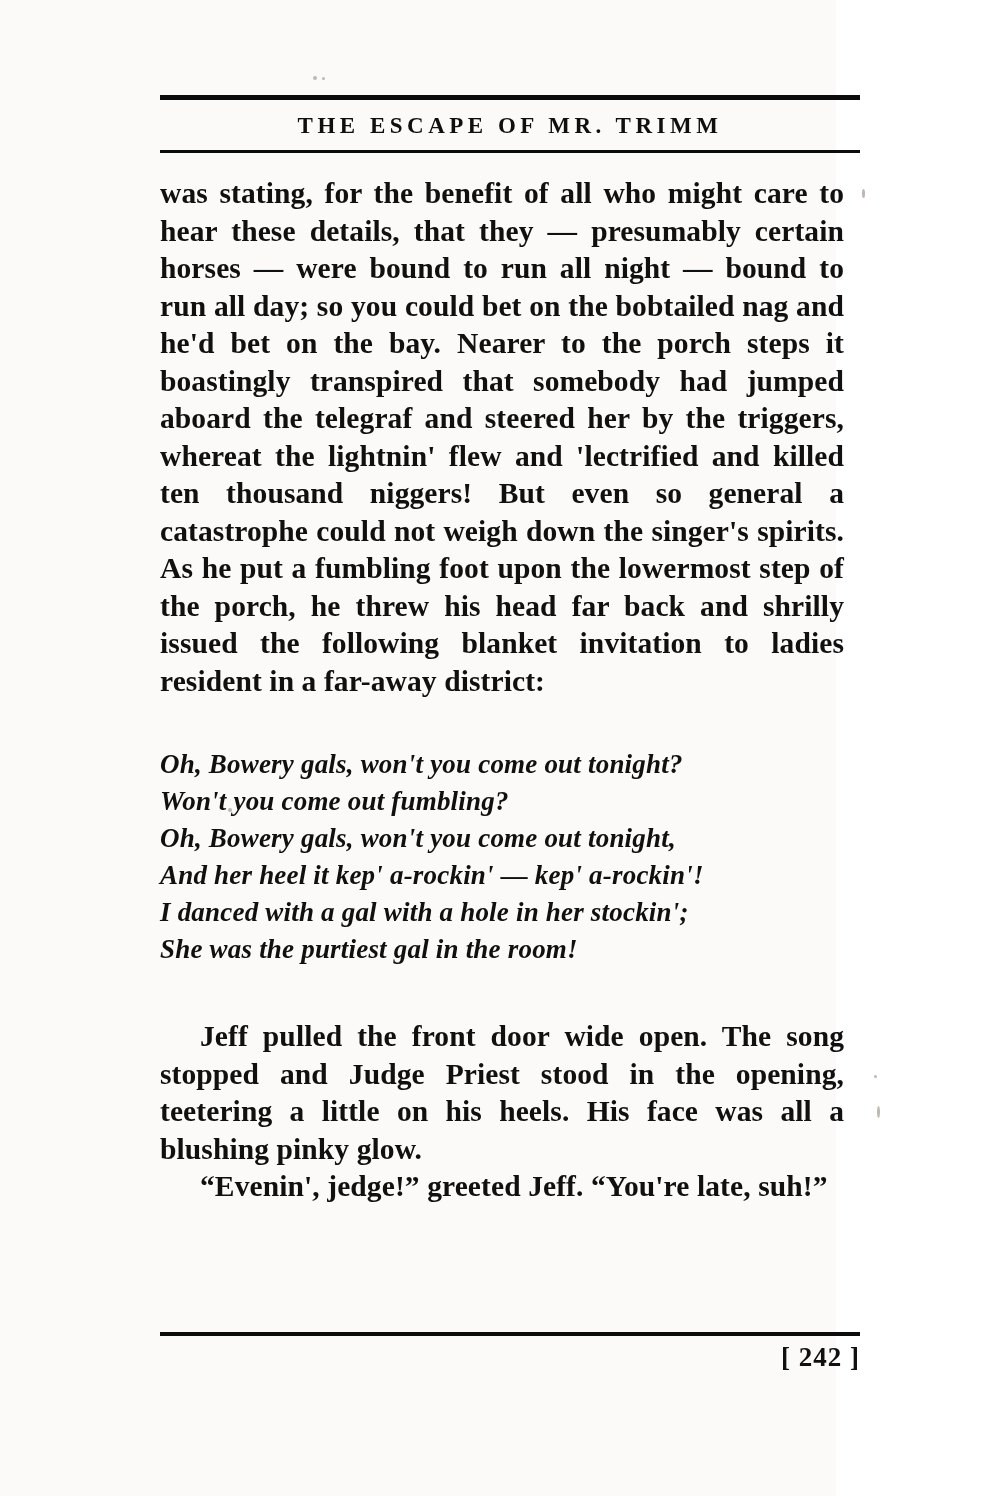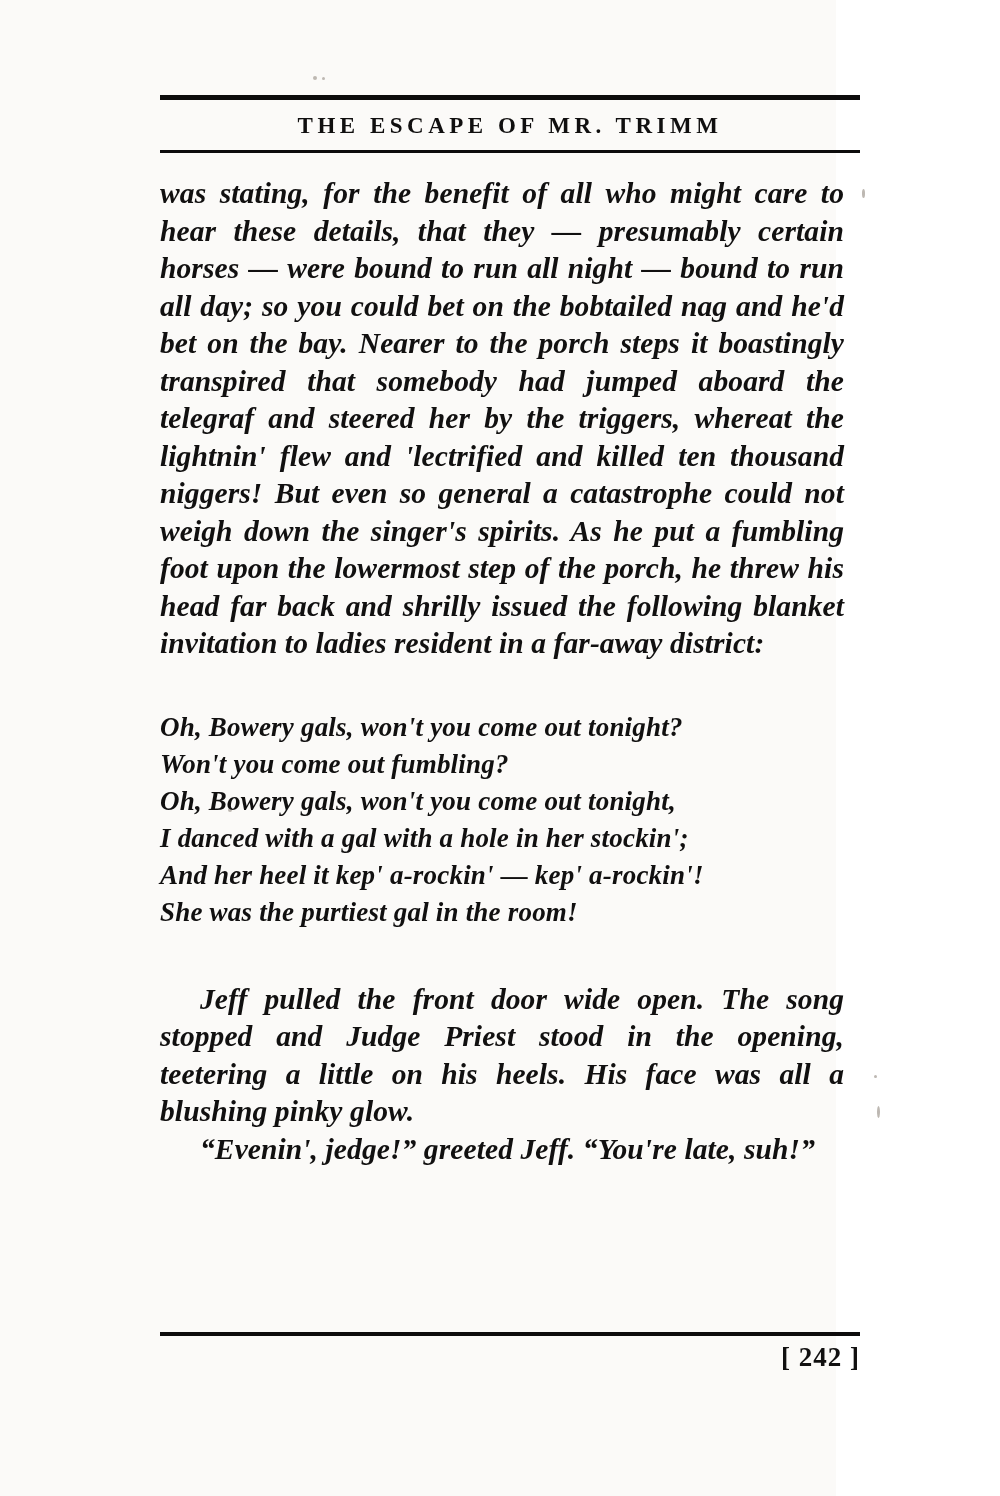--- a/index.html
+++ b/index.html
@@ -55,21 +55,20 @@
     font-size: 29.5px;
     line-height: 37.5px;
     text-align: justify;
     text-justify: inter-word;
     font-weight: bold;
     font-family: "Liberation Serif", serif;
     letter-spacing: 0.1px;
   }
   .body-block p {
     margin: 0 16px 0 0;
-    font-style: italic;
   }
   .indent {
     text-indent: 40px;
   }
   
   .verse {
     margin-top: 46px;
     font-style: italic;
     font-weight: bold;
     font-size: 27px;
@@ -127,22 +126,22 @@
     <div class="head-rule-bottom"></div>
 
     <div class="body-block">
       <p>was stating, for the benefit of all who might care to hear these details, that they — presumably certain horses — were bound to run all night — bound to run all day; so you could bet on the bobtailed nag and he'd bet on the bay.   Nearer to the porch steps it boastingly transpired that somebody had jumped aboard the telegraf and steered her by the triggers, whereat the lightnin' flew and 'lectrified and killed ten thousand niggers!   But even so general a catastrophe could not weigh down the singer's spirits.   As he put a fumbling foot upon the lowermost step of the porch, he threw his head far back and shrilly issued the following blanket invitation to ladies resident in a far-away district:</p>
     </div>
 
     <div class="verse">
       <div>Oh, Bowery gals, won't you come out tonight?</div>
       <div>Won't you come out fumbling?</div>
       <div>Oh, Bowery gals, won't you come out tonight,</div>
+      <div>And her heel it kep' a-rockin' — kep' a-rockin'!</div>
       <div>I danced with a gal with a hole in her stockin';</div>
-      <div>And her heel it kep' a-rockin' — kep' a-rockin'!</div>
       <div>She was the purtiest gal in the room!</div>
     </div>
 
     <div class="body-block after-verse">
       <p class="indent">Jeff pulled the front door wide open.   The song stopped and Judge Priest stood in the opening, teetering a little on his heels.   His face was all a blushing pinky glow.</p>
       <p class="indent">“Evenin', jedge!” greeted Jeff.   “You're late, suh!”</p>
     </div>
 
   </div>
 

